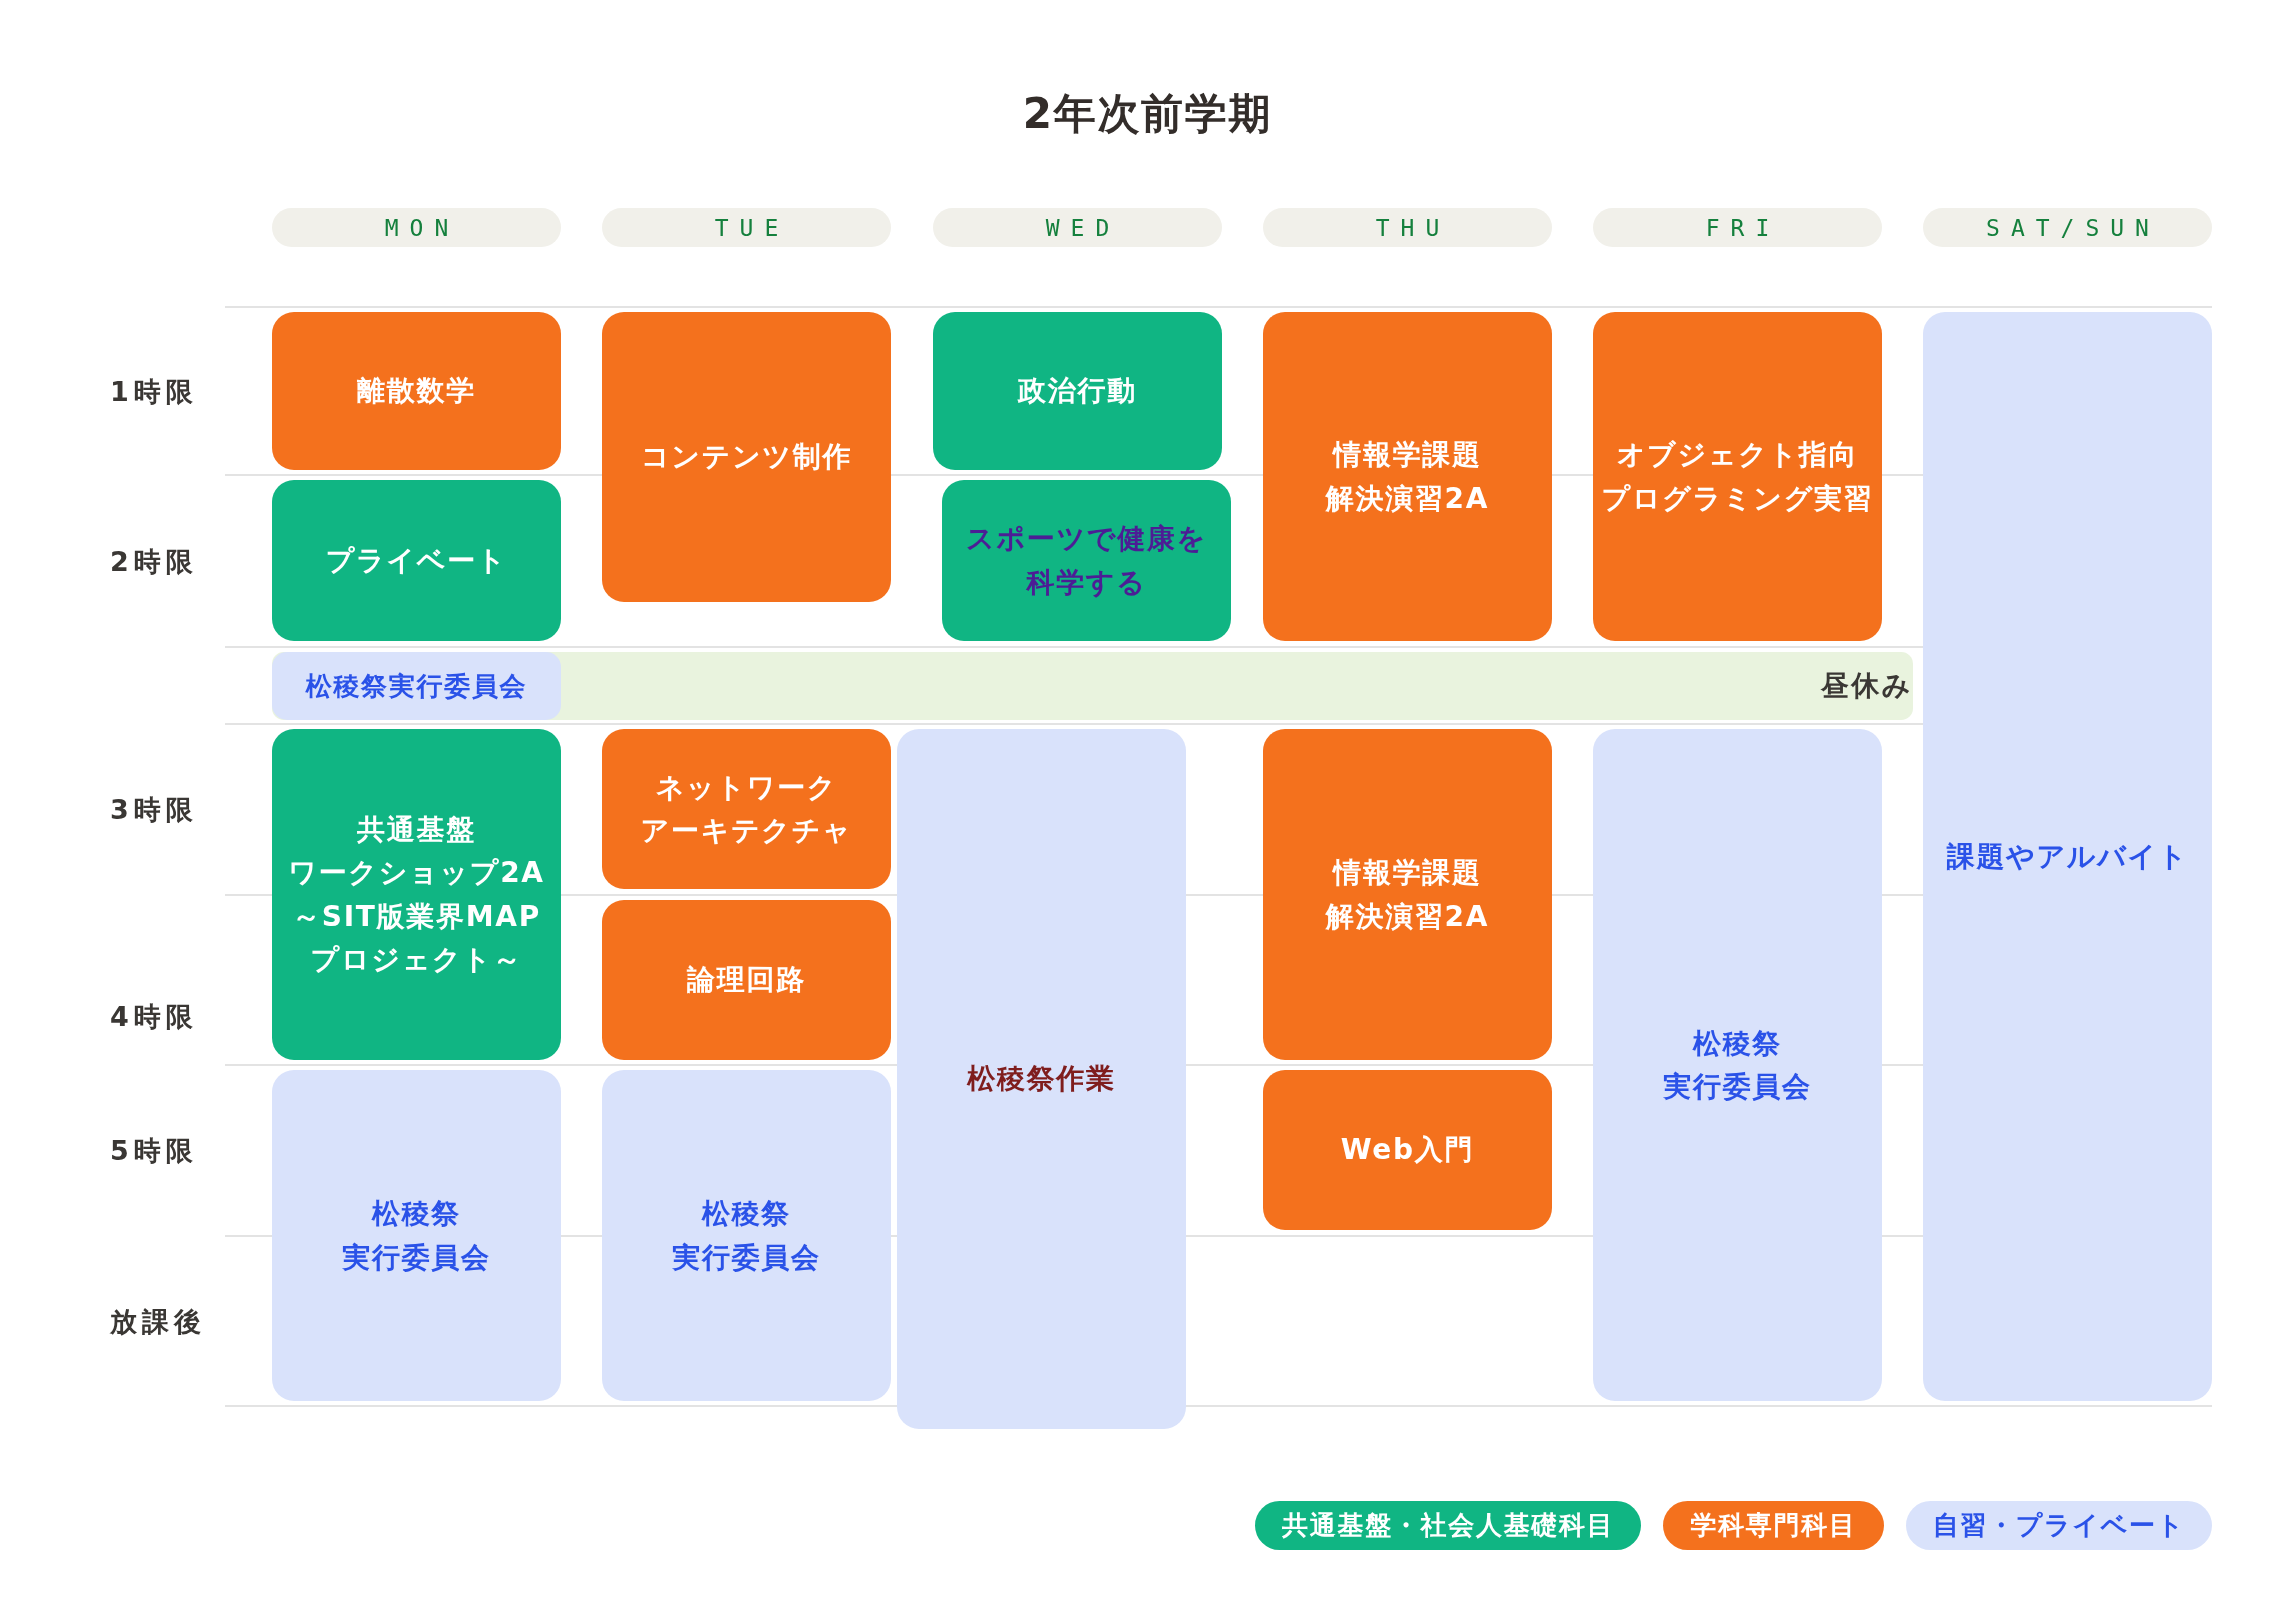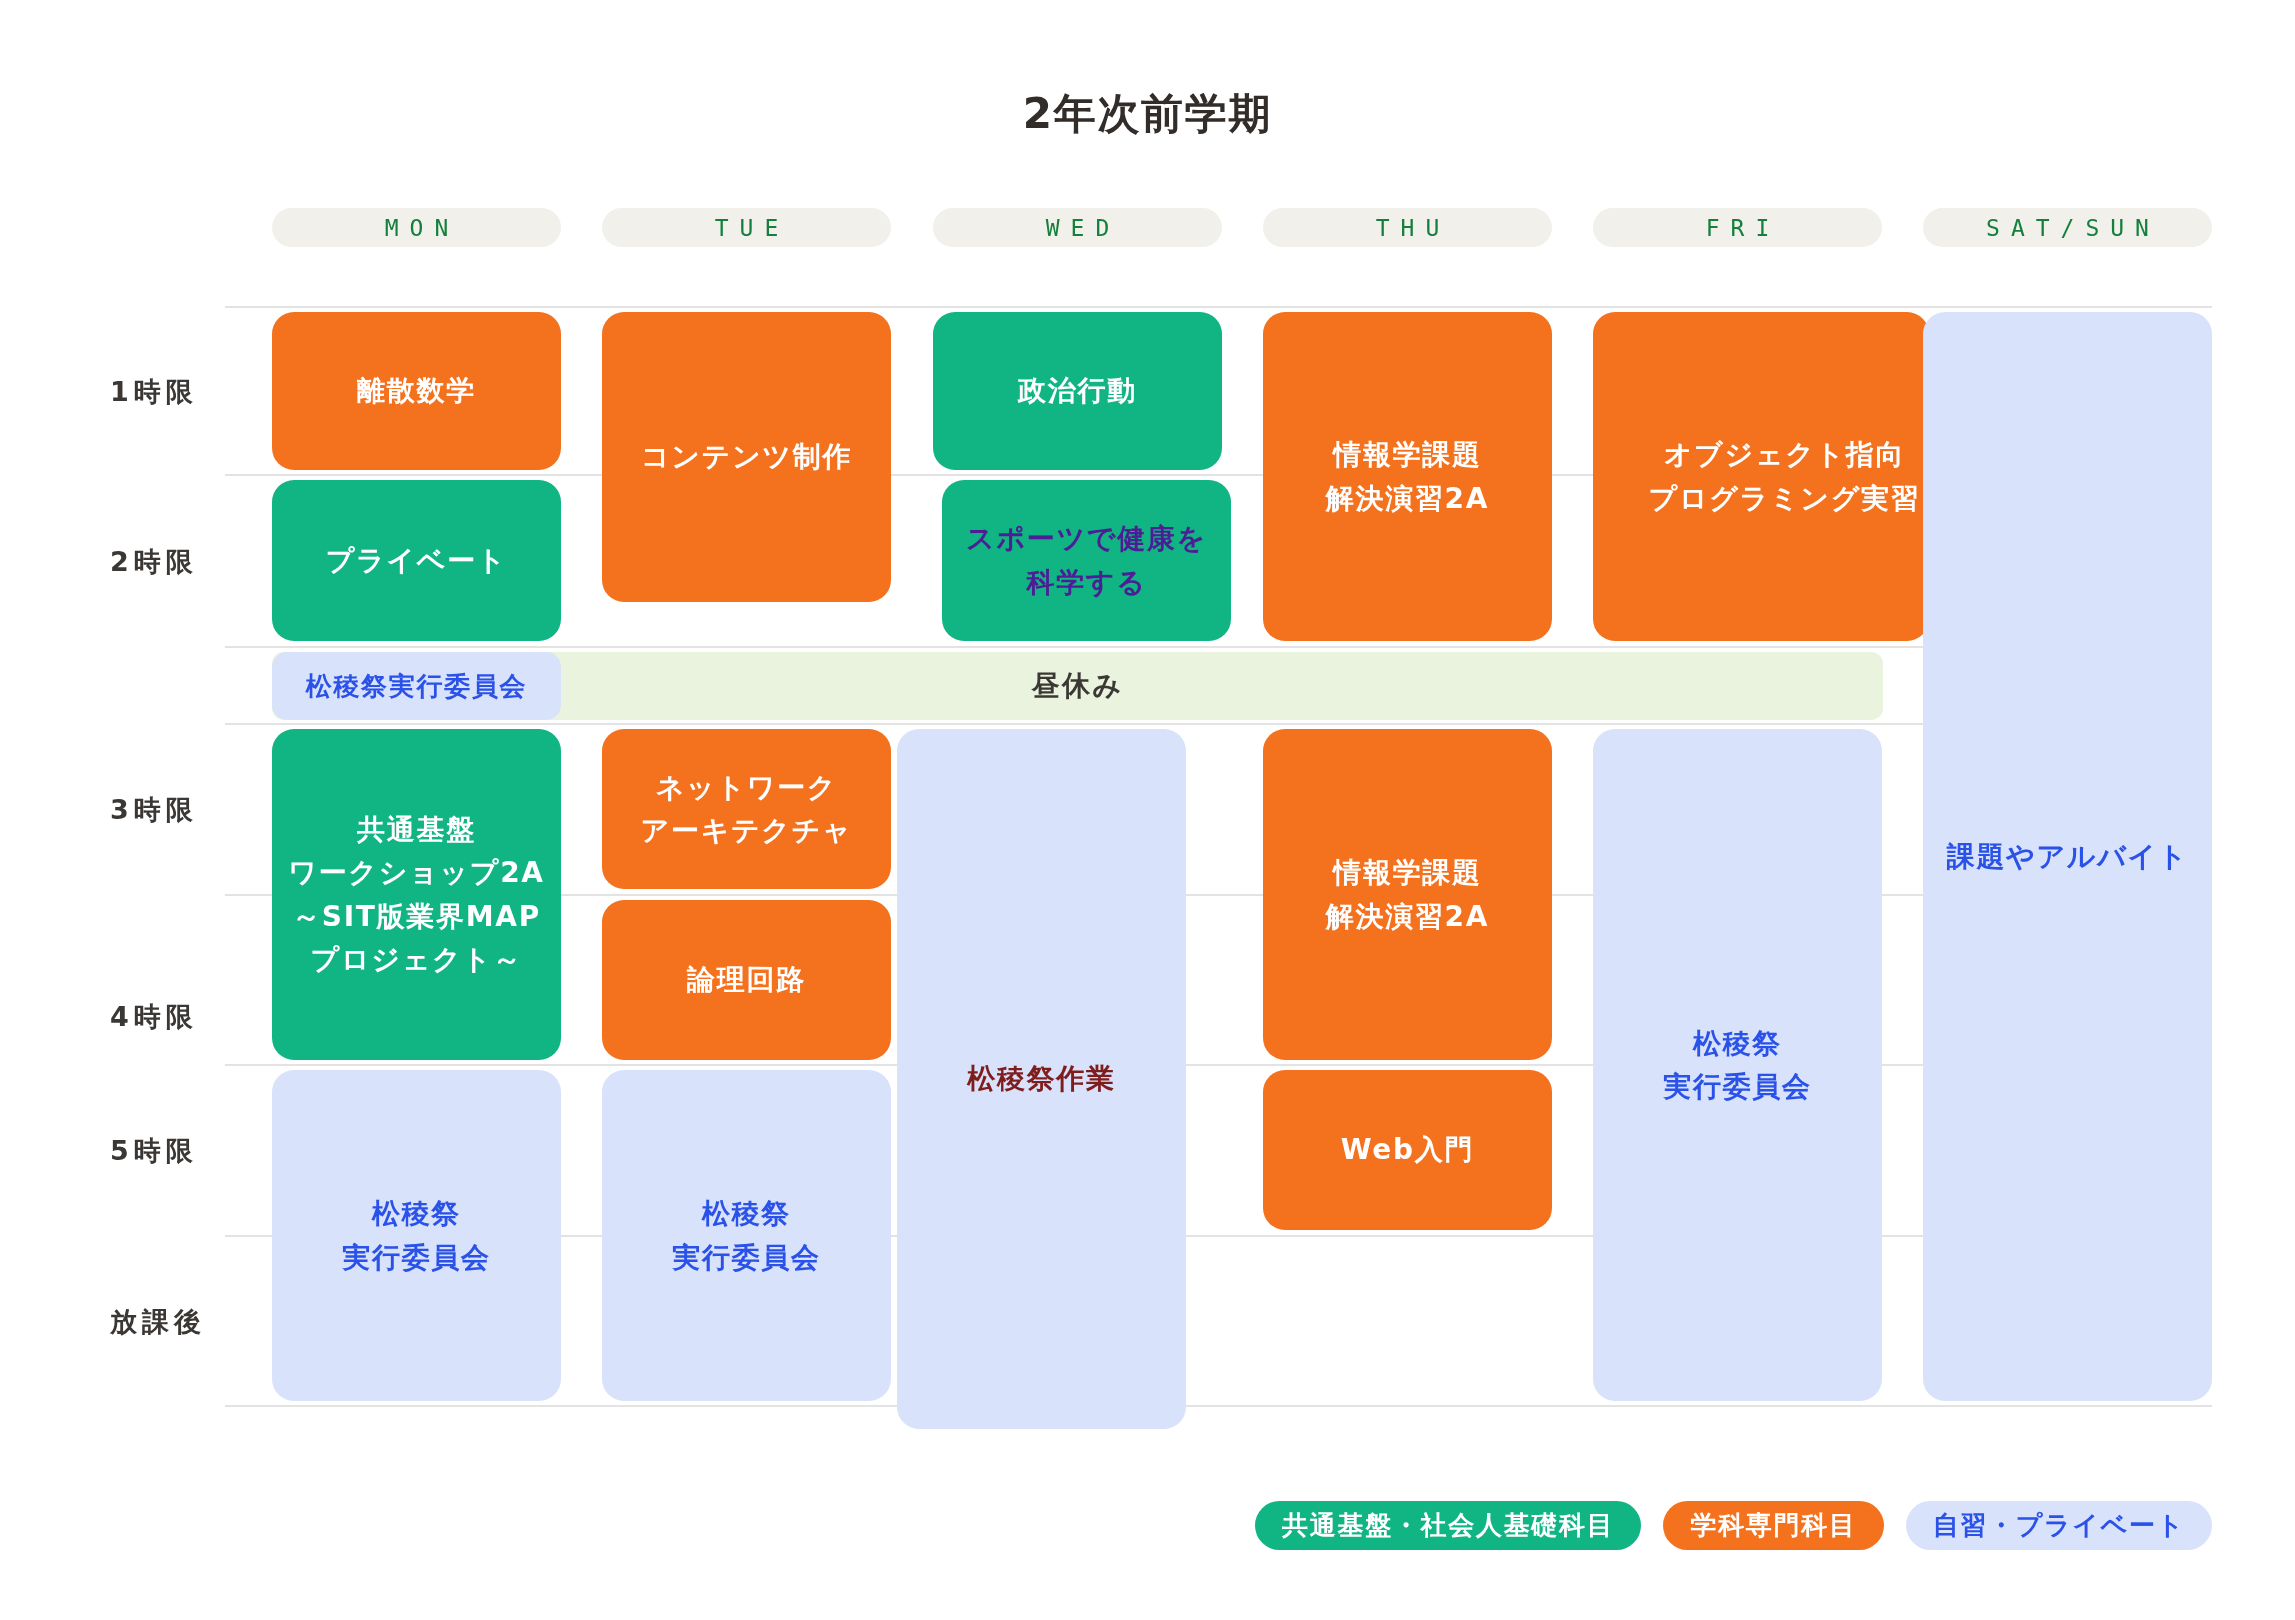--- a/index.html
+++ b/index.html
@@ -27,22 +27,23 @@
   }
   .period-label{
     position:absolute;left:110px;width:152px;height:41px;
     display:flex;align-items:center;
     font-size:27px;font-weight:600;color:#3a3734;letter-spacing:5px;
     white-space:nowrap;
   }
   .lunch-band{
     position:absolute;left:272px;top:652px;width:1611px;height:68px;
     background:#e9f3de;border-radius:11.8px;
-    display:flex;align-items:center;justify-content:center;
+    display:flex;align-items:center;justify-content:flex-end;
     z-index:1;
+    padding-left:30px;
   }
   .lunch-band .lunch-label{
     font-size:28px;font-weight:600;color:#3a3734;letter-spacing:2.5px;
   }
   .course-block{
     position:absolute;width:289px;
     border-radius:22px;
     display:flex;flex-direction:column;align-items:center;justify-content:center;
     text-align:center;
     font-size:28px;font-weight:600;letter-spacing:1.7px;line-height:1.55;
@@ -142,21 +143,21 @@
         <span>情報学課題</span>
         <span>解決演習2A</span>
       </div>
       <div class="course-block" style="left: 1263px; top: 729px; height: 331px; background: rgb(244, 113, 29); color: rgb(255, 255, 255);">
         <span>情報学課題</span>
         <span>解決演習2A</span>
       </div>
       <div class="course-block" style="left: 1263px; top: 1070px; height: 160px; background: rgb(244, 113, 29); color: rgb(255, 255, 255);">
         <span>Web入門</span>
       </div>
-      <div class="course-block" style="left: 1593px; top: 312px; height: 329px; background: rgb(244, 113, 29); color: rgb(255, 255, 255); padding-left: 47px;">
+      <div class="course-block" style="left: 1593px; top: 312px; height: 329px; background: rgb(244, 113, 29); color: rgb(255, 255, 255);">
         <span>オブジェクト指向</span>
         <span>プログラミング実習</span>
       </div>
       <div class="course-block" style="left: 1593px; top: 729px; height: 672px; background: rgb(217, 226, 251); color: rgb(42, 82, 232);">
         <span>松稜祭</span>
         <span>実行委員会</span>
       </div>
       <div class="course-block" style="left: 1923px; top: 312px; height: 1089px; background: rgb(217, 226, 251); color: rgb(42, 82, 232);">
         <span>課題やアルバイト</span>
       </div>

